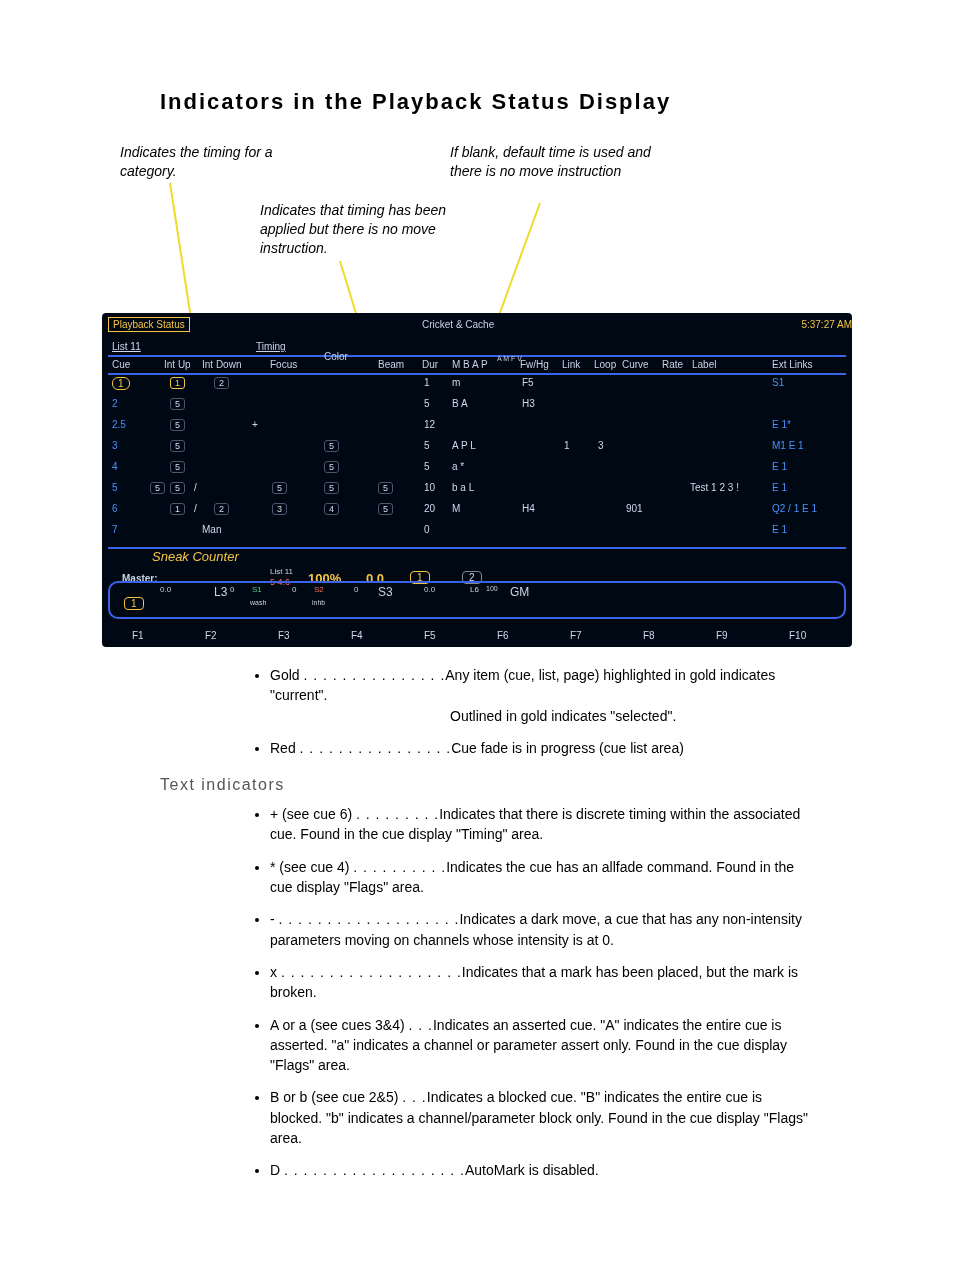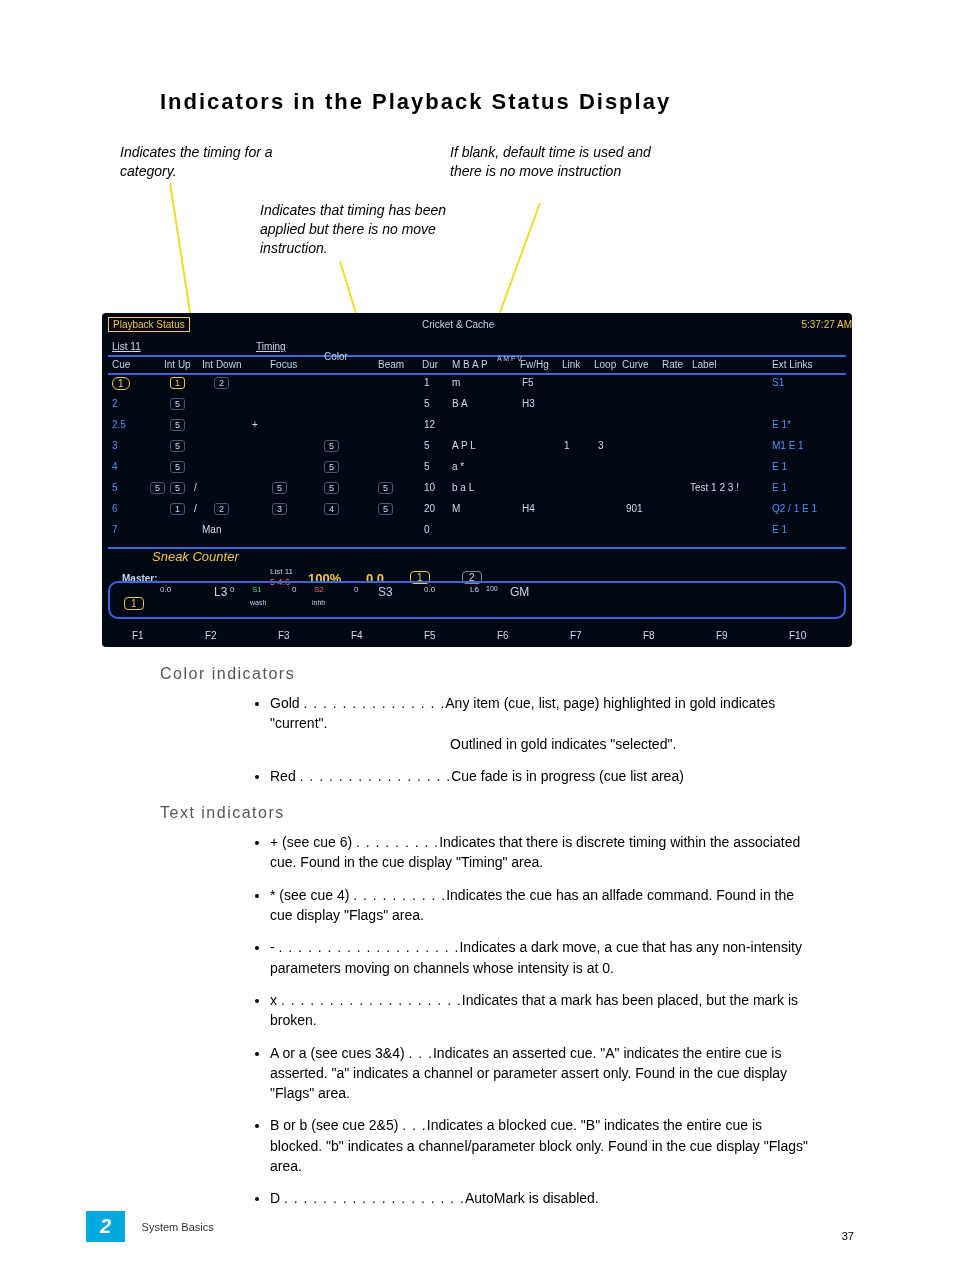--- a/index.html
+++ b/index.html
@@ -178,35 +178,29 @@
         <div class="fkey" style="left: 249px;">F4</div>
         <div class="fkey" style="left: 322px;">F5</div>
         <div class="fkey" style="left: 395px;">F6</div>
         <div class="fkey" style="left: 468px;">F7</div>
         <div class="fkey" style="left: 541px;">F8</div>
         <div class="fkey" style="left: 614px;">F9</div>
         <div class="fkey" style="left: 687px;">F10</div>
       </div>
   </div>
 
-  <h2>Color indicators</h2>
   <ul class="indent-list" id="colorList">
       <li><span>Gold </span><span class="dots">. . . . . . . . . . . . . . .</span>Any item (cue, list, page) highlighted in gold indicates "current".<div style="margin-left: 180px;">Outlined in gold indicates "selected".</div></li>
       <li><span>Red </span><span class="dots">. . . . . . . . . . . . . . . .</span>Cue fade is in progress (cue list area)</li>
     </ul>
 
   <h2>Text indicators</h2>
   <ul class="indent-list" id="textList">
       <li><span>+ (see cue 6) </span><span class="dots"> . . . . . . . . .</span>Indicates that there is discrete timing within the associated cue. Found in the cue display "Timing" area.</li>
       <li><span>* (see cue 4) </span><span class="dots">. . . . . . . . . .</span>Indicates the cue has an allfade command. Found in the cue display "Flags" area.</li>
       <li><span>- </span><span class="dots"> . . . . . . . . . . . . . . . . . . .</span>Indicates a dark move, a cue that has any non-intensity parameters moving on channels whose intensity is at 0.</li>
       <li><span>x </span><span class="dots"> . . . . . . . . . . . . . . . . . . .</span>Indicates that a mark has been placed, but the mark is broken.</li>
       <li><span>A or a (see cues 3&amp;4) </span><span class="dots">. . .</span>Indicates an asserted cue. "A" indicates the entire cue is asserted. "a" indicates a channel or parameter assert only. Found in the cue display "Flags" area.</li>
       <li><span>B or b (see cue 2&amp;5) </span><span class="dots"> . . .</span>Indicates a blocked cue. "B" indicates the entire cue is blocked. "b" indicates a channel/parameter block only. Found in the cue display "Flags" area.</li>
       <li><span>D </span><span class="dots">. . . . . . . . . . . . . . . . . . .</span>AutoMark is disabled.</li>
     </ul>
 
-  <div class="footer">
-    <span class="chip">2</span>
-    <span class="foot-text">System Basics</span>
-    <span class="pgnum">37</span>
-  </div>
 </div>
 
 </body></html>

